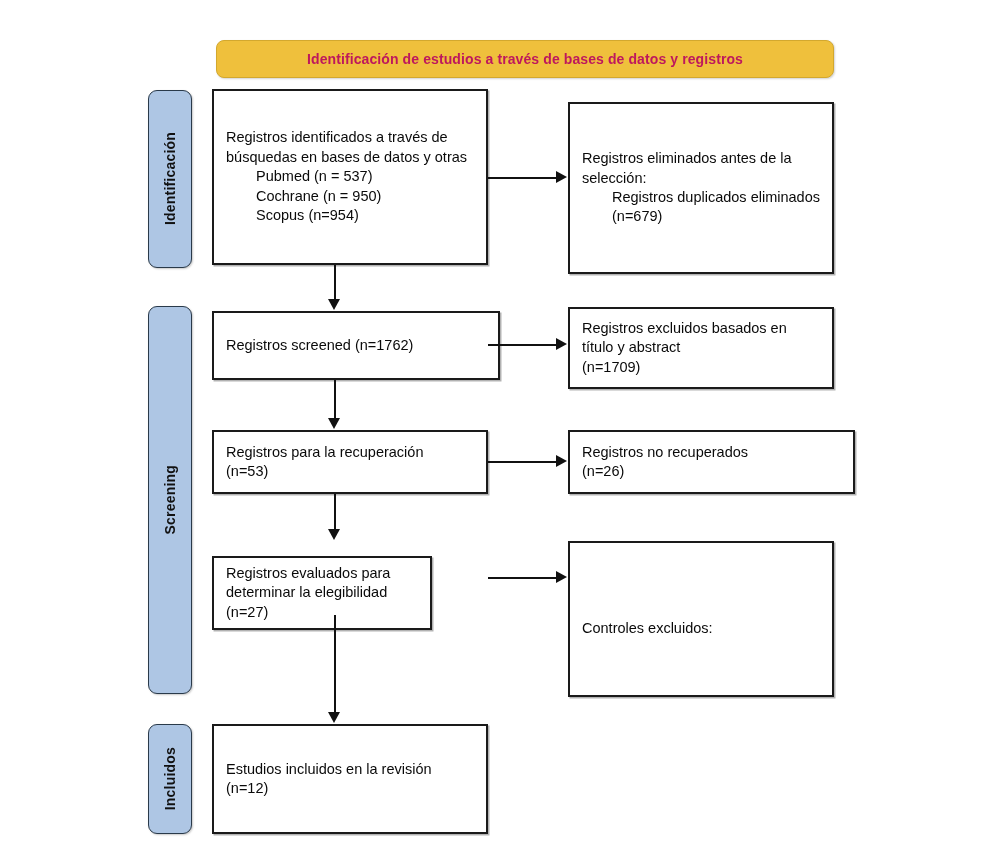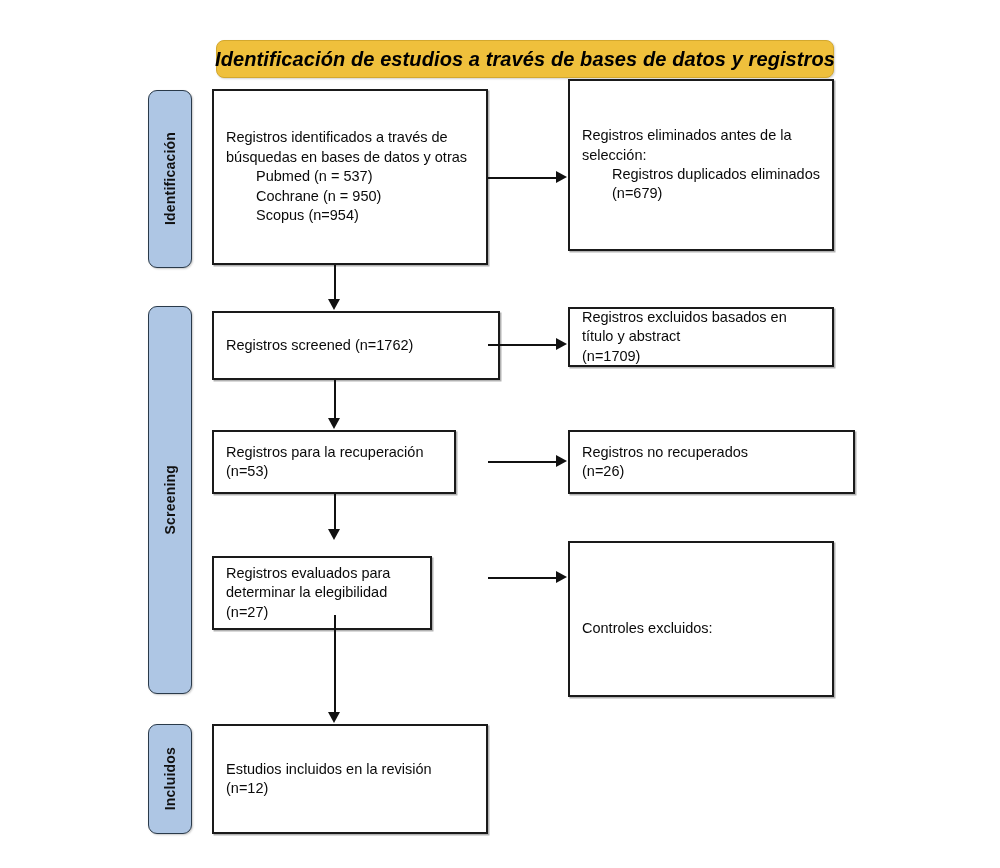--- a/index.html
+++ b/index.html
@@ -29,26 +29,25 @@
     height: 38px;
     background: #EFC03C;
     border: 1px solid #D3A82E;
     border-radius: 8px;
     display: flex;
     align-items: center;
     justify-content: center;
     box-shadow: 1px 1px 2px rgba(0,0,0,0.18);
   }
   .banner-text {
-    font-size: 20px;
+    font-size: 14px;
     font-weight: bold;
-    color: #000000;
+    color: #be185d;
     letter-spacing: 0.1px;
     white-space: nowrap;
-    font-style: italic;
   }
 
   
   .stage {
     position: absolute;
     background: #AEC6E4;
     border: 1.6px solid #2A3A4A;
     border-radius: 9px;
     display: flex;
     align-items: center;
@@ -80,24 +79,24 @@
   }
   .box-text {
     font-size: 14.5px;
     line-height: 1.34;
     color: #0A0A0A;
     white-space: pre-line;
   }
   .box-text .indent { display: block; padding-left: 30px; }
 
   #box-identified   { left: 212px; top: 89px;  width: 276px; height: 176px; }
-  #box-removed      { left: 568px; top: 79px;  width: 266px; height: 172px; }
+  #box-removed      { left: 568px; top: 102px;  width: 266px; height: 172px; }
   #box-screened     { left: 212px; top: 311px; width: 288px; height: 69px; text-align: right; }
-  #box-excluded-ta  { left: 568px; top: 307px; width: 266px; height: 60px; }
-  #box-retrieval    { left: 212px; top: 430px; width: 244px; height: 64px; }
+  #box-excluded-ta  { left: 568px; top: 307px; width: 266px; height: 82px; }
+  #box-retrieval    { left: 212px; top: 430px; width: 276px; height: 64px; }
   #box-notretrieved { left: 568px; top: 430px; width: 287px; height: 64px; }
   #box-eligibility  { left: 212px; top: 556px; width: 220px; height: 74px; }
   #box-excluded-rs  { left: 568px; top: 541px; width: 266px; height: 156px; }
   #box-included     { left: 212px; top: 724px; width: 276px; height: 110px; }
 
   
   .line-v {
     position: absolute;
     width: 1.6px;
     background: #111111;

